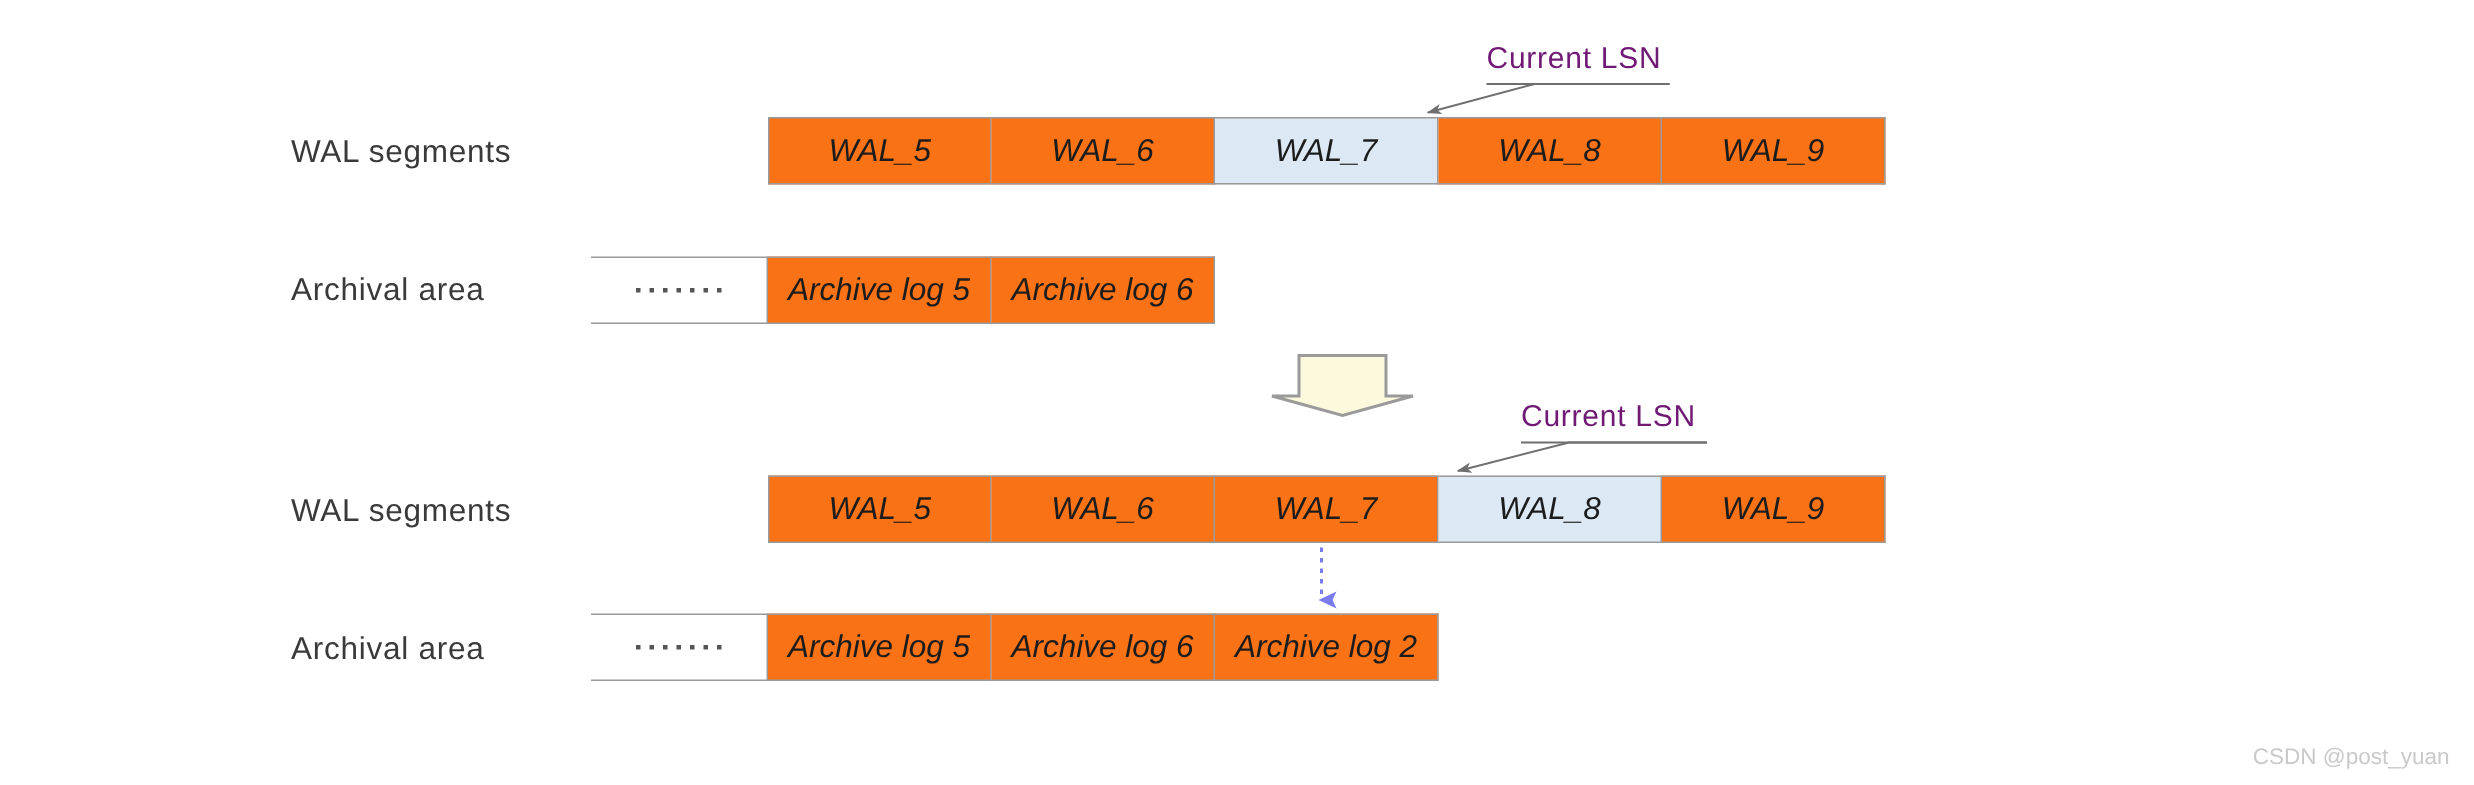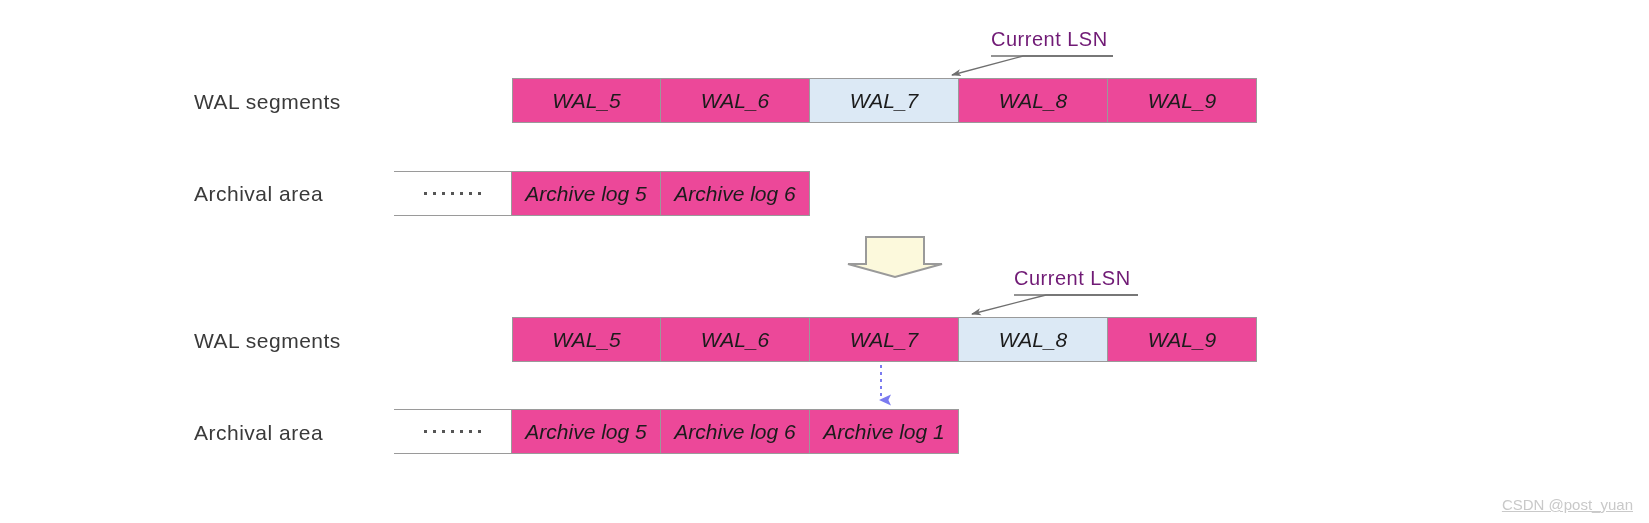--- a/index.html
+++ b/index.html
@@ -31,21 +31,21 @@
   
   .boxrow {
     position: absolute;
     display: flex;
     align-items: stretch;
   }
   .cell {
     box-sizing: border-box;
     border: 1px solid #9a9a9a;
     border-left-width: 0;
-    background: #ec4899;
+    background: #f97316;
     display: flex;
     align-items: center;
     justify-content: center;
     font-family: "Liberation Sans", sans-serif;
     font-style: italic;
     font-size: 21px;
     color: #1c1c1c;
     white-space: nowrap;
   }
   .cell.first {
@@ -92,21 +92,20 @@
 
   
   .watermark {
     position: absolute;
     right: 16px;
     bottom: 10px;
     font-family: "Liberation Sans", sans-serif;
     font-size: 15px;
     color: #c9c9c9;
     white-space: nowrap;
-    text-decoration: underline;
   }
 </style>
 </head>
 <body>
 
 <div id="canvas">
 
   <div class="row-label" style="left:194px; top:90px;">WAL segments</div>
 
   <div class="boxrow" style="left:512px; top:78px; height:45px;">
@@ -158,21 +157,21 @@
           <i></i>
           <i></i>
           <i></i>
           <i></i>
           <i></i>
           <i></i>
       </span>
     </div>
     <div class="cell" style="width:149px;">Archive log 5</div>
     <div class="cell" style="width:149px;">Archive log 6</div>
-    <div class="cell" style="width:149px;">Archive log 1</div>
+    <div class="cell" style="width:149px;">Archive log 2</div>
   </div>
 
   <svg class="svg-layer" viewBox="0 0 1649 523">
     <defs>
       <marker id="grayhead" markerWidth="12" markerHeight="12" refX="9" refY="4" orient="auto" markerUnits="userSpaceOnUse">
         <path d="M 10 4 L 0 7.5 L 2.6 4 L 0 0.5 Z" fill="#6f6f6f"></path>
       </marker>
       <marker id="bluehead" markerWidth="14" markerHeight="14" refX="7" refY="10" orient="auto" markerUnits="userSpaceOnUse">
         <path d="M 7 12 L 1.4 0 L 7 2.6 L 12.6 0 Z" fill="#7b7bf0"></path>
       </marker>

